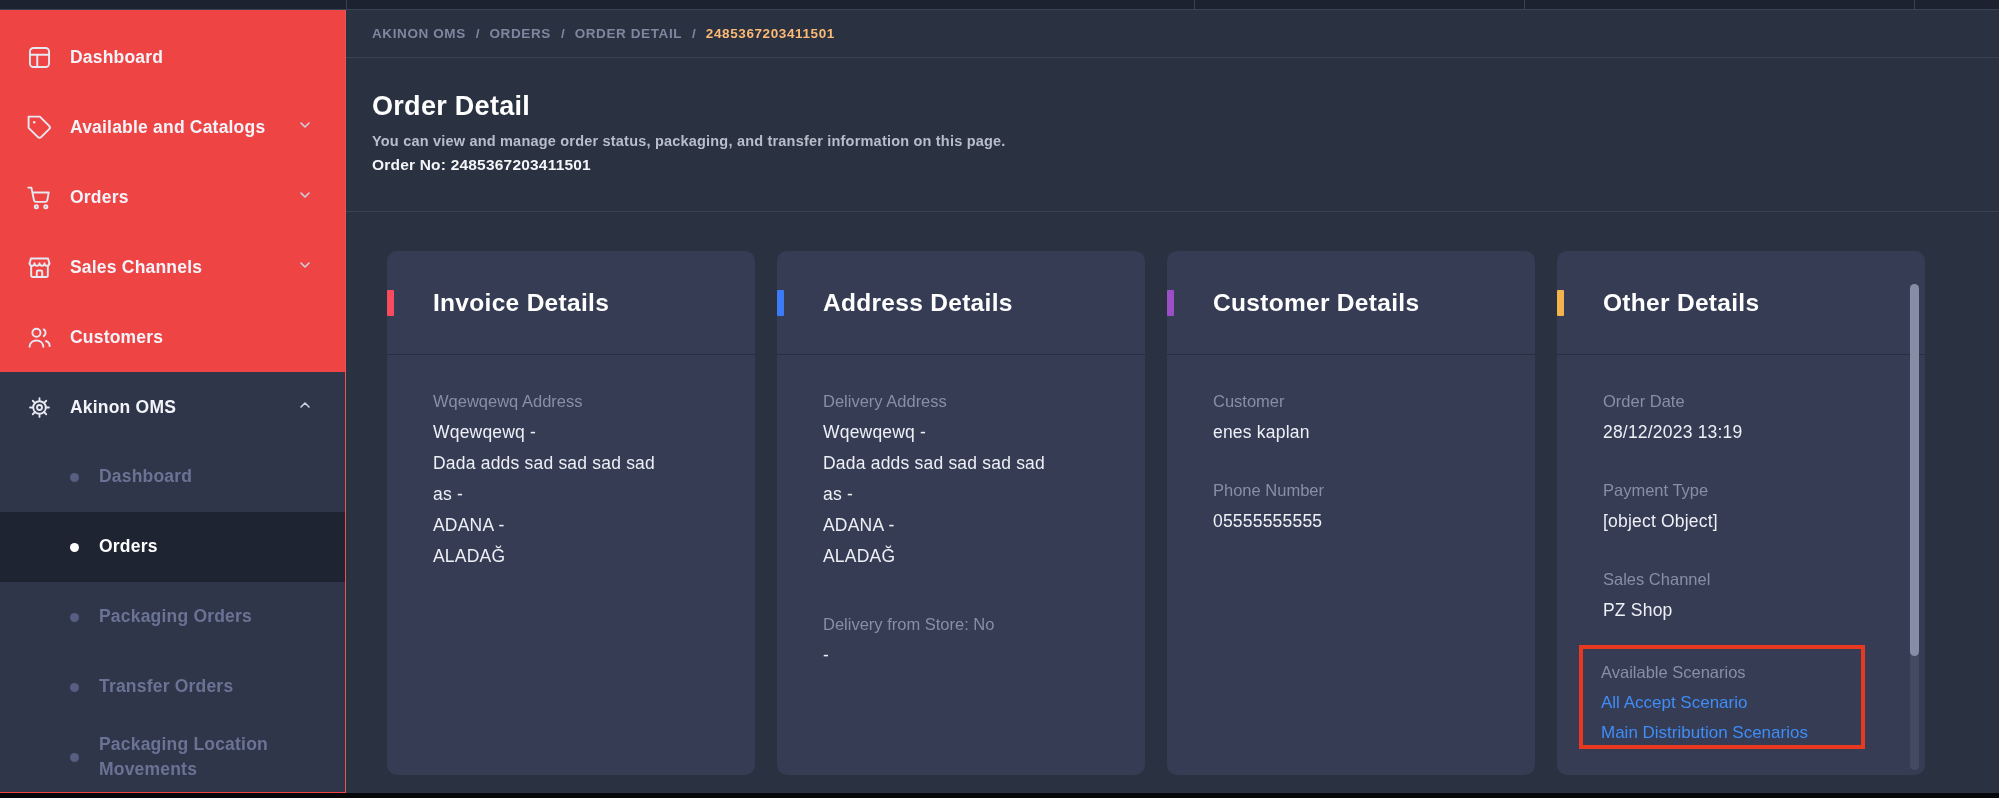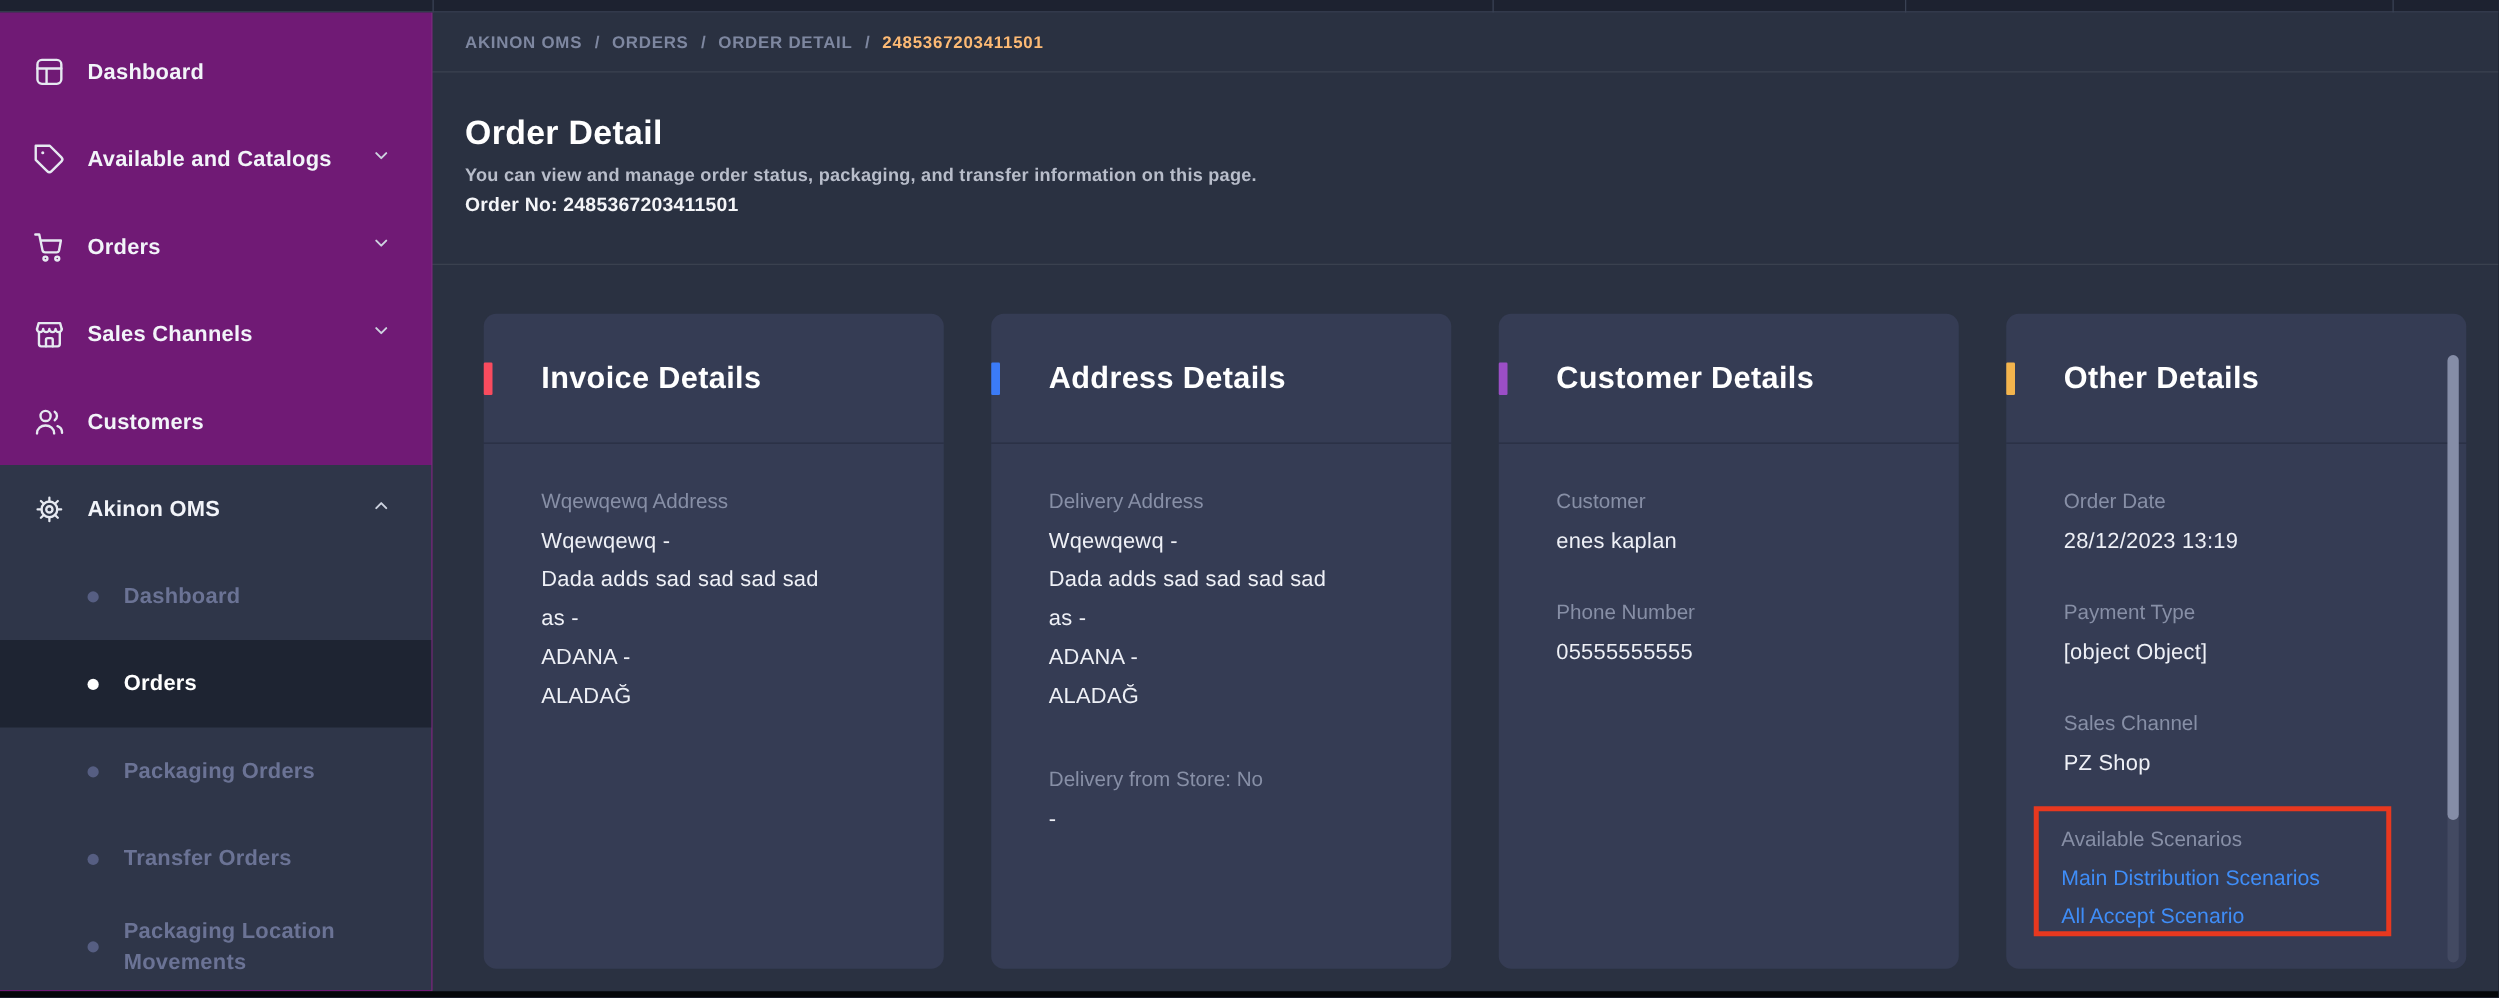--- a/index.html
+++ b/index.html
@@ -5,21 +5,21 @@
   * { margin:0; padding:0; box-sizing:border-box; }
   html,body { background:#171b26; }
   body { font-family:"Liberation Sans", sans-serif; }
   #screen { position:relative; width:1999px; height:798px; background:#2a3141; overflow:hidden; }
 
   
   .top-strip { position:absolute; top:0; left:0; width:1999px; height:10px; background:#1d2230; border-bottom:1px solid #3a4254; }
   .strip-div { position:absolute; top:0; width:1px; height:10px; background:#3a4254; }
 
   
-  .sidebar { position:absolute; top:10px; left:0; width:346px; height:783px; background:#701a75; border-right:1px solid rgba(255,255,255,0.07); padding-top:12px; }
+  .sidebar { position:absolute; top:10px; left:0; width:346px; height:783px; background:#ef4444; border-right:1px solid rgba(255,255,255,0.07); padding-top:12px; }
   .side-item { position:relative; height:70px; display:flex; align-items:center; padding-left:26px; cursor:pointer; }
   .side-item .icon { width:27px; height:27px; flex:0 0 27px; display:flex; align-items:center; }
   .side-item .icon svg { width:27px; height:27px; stroke:#e6e9f1; fill:none; stroke-width:1.7; stroke-linecap:round; stroke-linejoin:round; }
   .side-item .lbl { margin-left:17px; font-size:17.5px; font-weight:bold; color:#f2f4f9; letter-spacing:.2px; }
   .side-item .chev { position:absolute; right:32px; top:50%; transform:translateY(-50%); }
   .side-item .chev svg { width:16px; height:16px; stroke:#cdd2df; fill:none; stroke-width:2.4; stroke-linecap:round; stroke-linejoin:round; }
 
   .oms-section { background:#2f3649; }
   .sub-item { position:relative; min-height:70px; display:flex; align-items:center; padding-left:70px; cursor:pointer; }
   .sub-item .dot { width:9px; height:9px; border-radius:50%; background:#565e82; flex:0 0 9px; }
@@ -34,21 +34,21 @@
   .crumb { font-size:13.5px; font-weight:bold; letter-spacing:.6px; color:#7e87a0; }
   .crumb-sep { font-size:13.5px; font-weight:bold; color:#7e87a0; margin:0 10px; }
   .crumb.current { color:#4e8cf5; }
 
   .page-header { position:relative; height:154px; padding:33px 0 0 26px; border-bottom:1px solid rgba(255,255,255,0.08); }
   .page-title { font-size:27px; font-weight:bold; color:#ffffff; letter-spacing:.3px; }
   .page-sub { margin-top:11px; font-size:14.5px; font-weight:bold; color:#b8bdca; letter-spacing:.2px; }
   .order-no { margin-top:7px; font-size:15.5px; font-weight:bold; color:#f4f5f8; letter-spacing:.2px; }
   .primary-btn { position:absolute; top:55px; right:39px; height:47px; padding:0 35px; border:none; border-radius:7px; color:#ffffff; font-family:inherit; font-size:15.5px; font-weight:bold; letter-spacing:.3px; cursor:pointer; }
 
-  .cards { display:flex; gap:38px; margin:39px 0 0 41px; }
+  .cards { display:flex; gap:22px; margin:39px 0 0 41px; }
   .card { position:relative; width:368px; height:524px; background:#353c54; border-radius:10px; }
   .card-header { position:relative; height:104px; display:flex; align-items:center; border-bottom:1px solid #282e42; }
   .accent { position:absolute; left:0; top:39px; width:7px; height:26px; border-radius:1px; }
   .card-title { margin-left:46px; font-size:24.5px; font-weight:bold; color:#ffffff; letter-spacing:.3px; }
   .card-body { padding:31px 26px 0 46px; }
   .grp { margin-bottom:27px; }
   .grp.gap-top { margin-top:37px; }
   .grp-label { font-size:16.5px; color:#878fa6; line-height:31px; }
   .grp-line { font-size:17.5px; font-weight:normal; color:#eef0f6; line-height:31px; letter-spacing:.2px; }
   .grp-link { display:block; font-size:17px; line-height:30px; text-decoration:none; cursor:pointer; }
@@ -274,22 +274,22 @@
             <div class="grp-line">[object Object]</div>
           </div>
           <div class="grp">
             <div class="grp-label">Sales Channel</div>
             <div class="grp-line">PZ Shop</div>
           </div>
         </div>
 
         <div class="highlight-box">
           <div class="grp-label">Available Scenarios</div>
+          <a class="grp-link" style="color: rgb(63, 141, 247);">All Accept Scenario</a>
           <a class="grp-link" style="color: rgb(63, 141, 247);">Main Distribution Scenarios</a>
-          <a class="grp-link" style="color: rgb(63, 141, 247);">All Accept Scenario</a>
         </div>
 
         <div class="scroll-track"></div>
         <div class="scroll-thumb"></div>
       </div>
 
     </div>
   </div>
 
   <div class="bottom-strip"></div>

